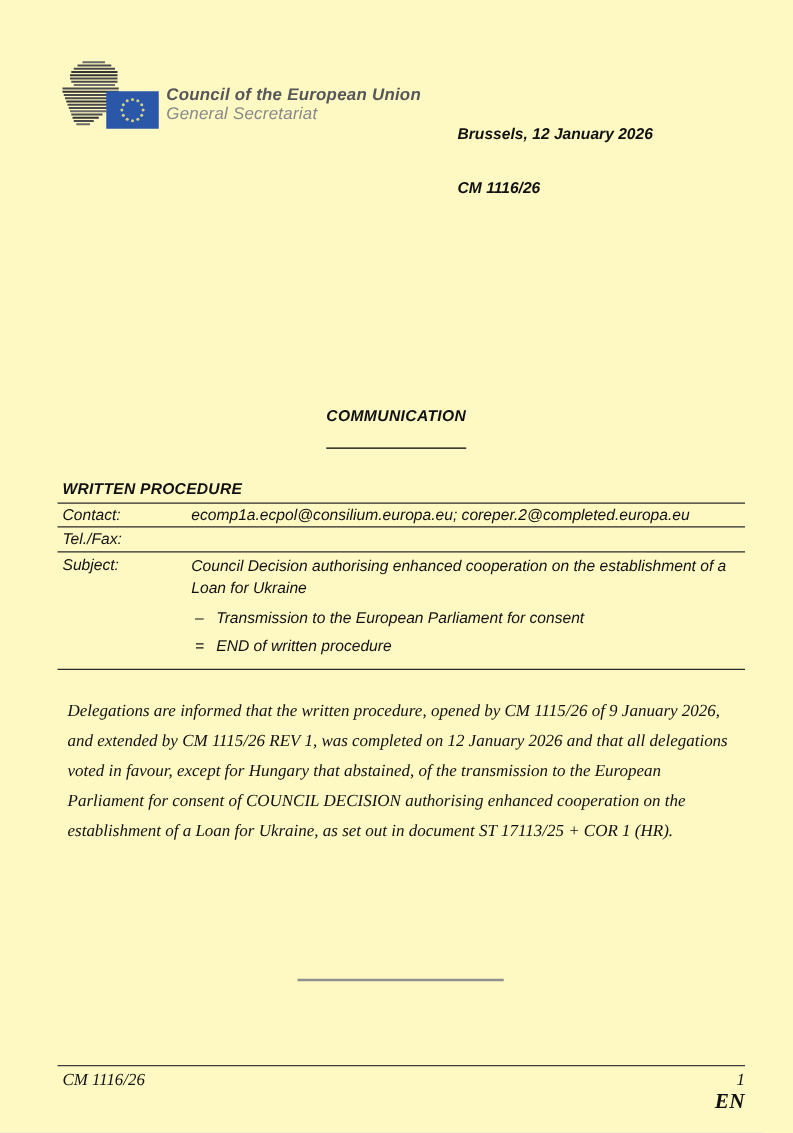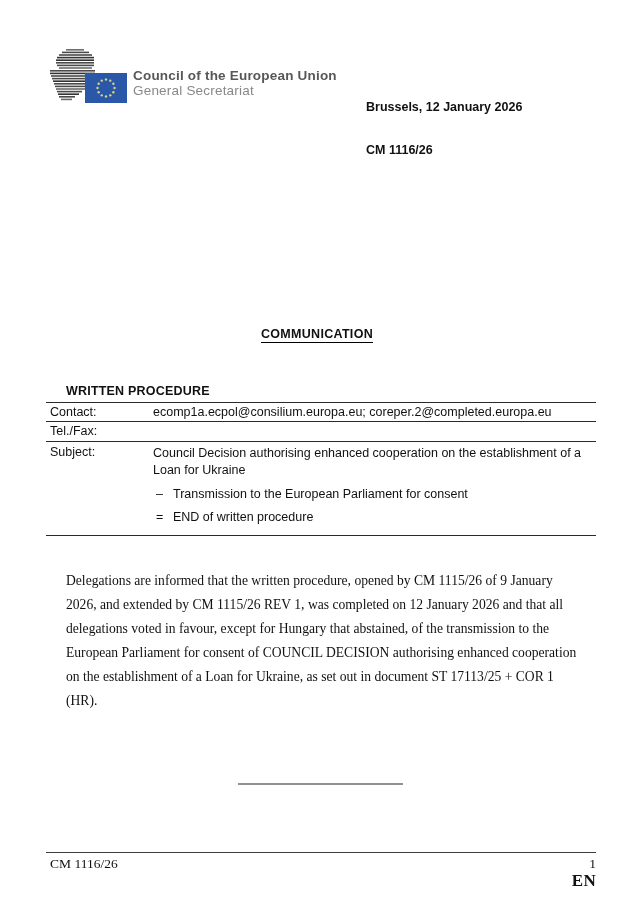--- a/index.html
+++ b/index.html
@@ -1,51 +1,52 @@
 <!DOCTYPE html>
 <html><head>
 <meta charset="utf-8">
 <style>
   html,body { margin:0; padding:0; background:#e8e8e8; }
   .page {
     position:relative; width:634px; height:906px; margin:0 auto;
-    background:#ffffff; overflow:hidden;
+    background:#fef9c3; overflow:hidden;
     font-family:"Liberation Sans","DejaVu Sans",sans-serif;
     color:#111;
+    font-style:italic;
   }
   
   .logo-wrap { position:absolute; left:42px; top:47px; width:90px; height:60px; }
   .org-name  { position:absolute; left:133px; top:68px; font-size:13.5px; font-weight:bold; color:#57575a; letter-spacing:.2px; }
   .org-sub   { position:absolute; left:133px; top:83px; font-size:13.5px; color:#88888b; letter-spacing:.2px; }
   
   .place-date { position:absolute; left:366px; top:100px; font-size:12.5px; font-weight:bold; }
   .doc-number { position:absolute; left:366px; top:143px; font-size:12.5px; font-weight:bold; }
   .committees { position:absolute; left:366px; top:206px; font-size:12.5px; font-weight:bold; line-height:15px; }
   .committees div { height:15px; }
   
   .comm-title { position:absolute; left:0; top:324px; width:100%; text-align:center; }
-  .comm-title span { font-size:12.5px; font-weight:bold; border-bottom:1.5px solid #000; padding-bottom:1px; letter-spacing:.3px; }
+  .comm-title span { font-size:12.5px; font-weight:bold; border-bottom:1.5px solid #000; padding-bottom:18px; letter-spacing:.3px; }
   
-  .wp-heading { position:absolute; left:66px; top:384px; font-size:12.5px; font-weight:bold; letter-spacing:.2px; }
+  .wp-heading { position:absolute; left:50px; top:384px; font-size:12.5px; font-weight:bold; letter-spacing:.2px; }
   .rule { position:absolute; left:46px; width:550px; height:1px; background:#2a2a2a; }
   .r1 { top:402px; } .r2 { top:421px; } .r3 { top:441px; } .r4 { top:535px; }
   .cell-label { position:absolute; left:50px; font-size:12.5px; }
   .cell-value { position:absolute; left:153px; font-size:12.5px; }
   .row-contact { top:405px; }
   .row-tel     { top:424px; }
   .row-subj    { top:445px; }
   .subj-block  { position:absolute; left:153px; top:445px; width:440px; font-size:12.5px; }
   .subj-line1  { line-height:17px; }
   .subj-outcome { font-weight:bold; margin-top:7px; line-height:17px; }
   .subj-item   { display:flex; margin-top:7px; line-height:16px; }
   .subj-item .bullet { width:17px; margin-left:3px; flex:0 0 auto; }
   
   .body-text { position:absolute; left:50px; top:553px; width:547px;
     font-family:"Liberation Serif","DejaVu Serif",serif; font-size:13.6px; line-height:24px; }
-  .body-text p { margin:16px; }
+  .body-text p { margin:4px; }
   .body-text p + p { margin-top:8px; }
   
   .mid-divider { position:absolute; left:238px; top:783px; width:165px; height:2px; background:#919191; }
   
   .footer-rule { position:absolute; left:46px; top:852px; width:550px; height:1px; background:#3d3d3d; }
   .footer-doc  { position:absolute; left:50px; top:856px; font-family:"Liberation Serif","DejaVu Serif",serif; font-size:13.5px; }
   .footer-page { position:absolute; right:38px; top:856px; font-family:"Liberation Serif","DejaVu Serif",serif; font-size:13.5px; }
   .footer-lang { position:absolute; right:38px; top:871px; font-family:"Liberation Serif","DejaVu Serif",serif; font-size:17px; font-weight:bold; letter-spacing:.3px; }
 </style>
 </head>

